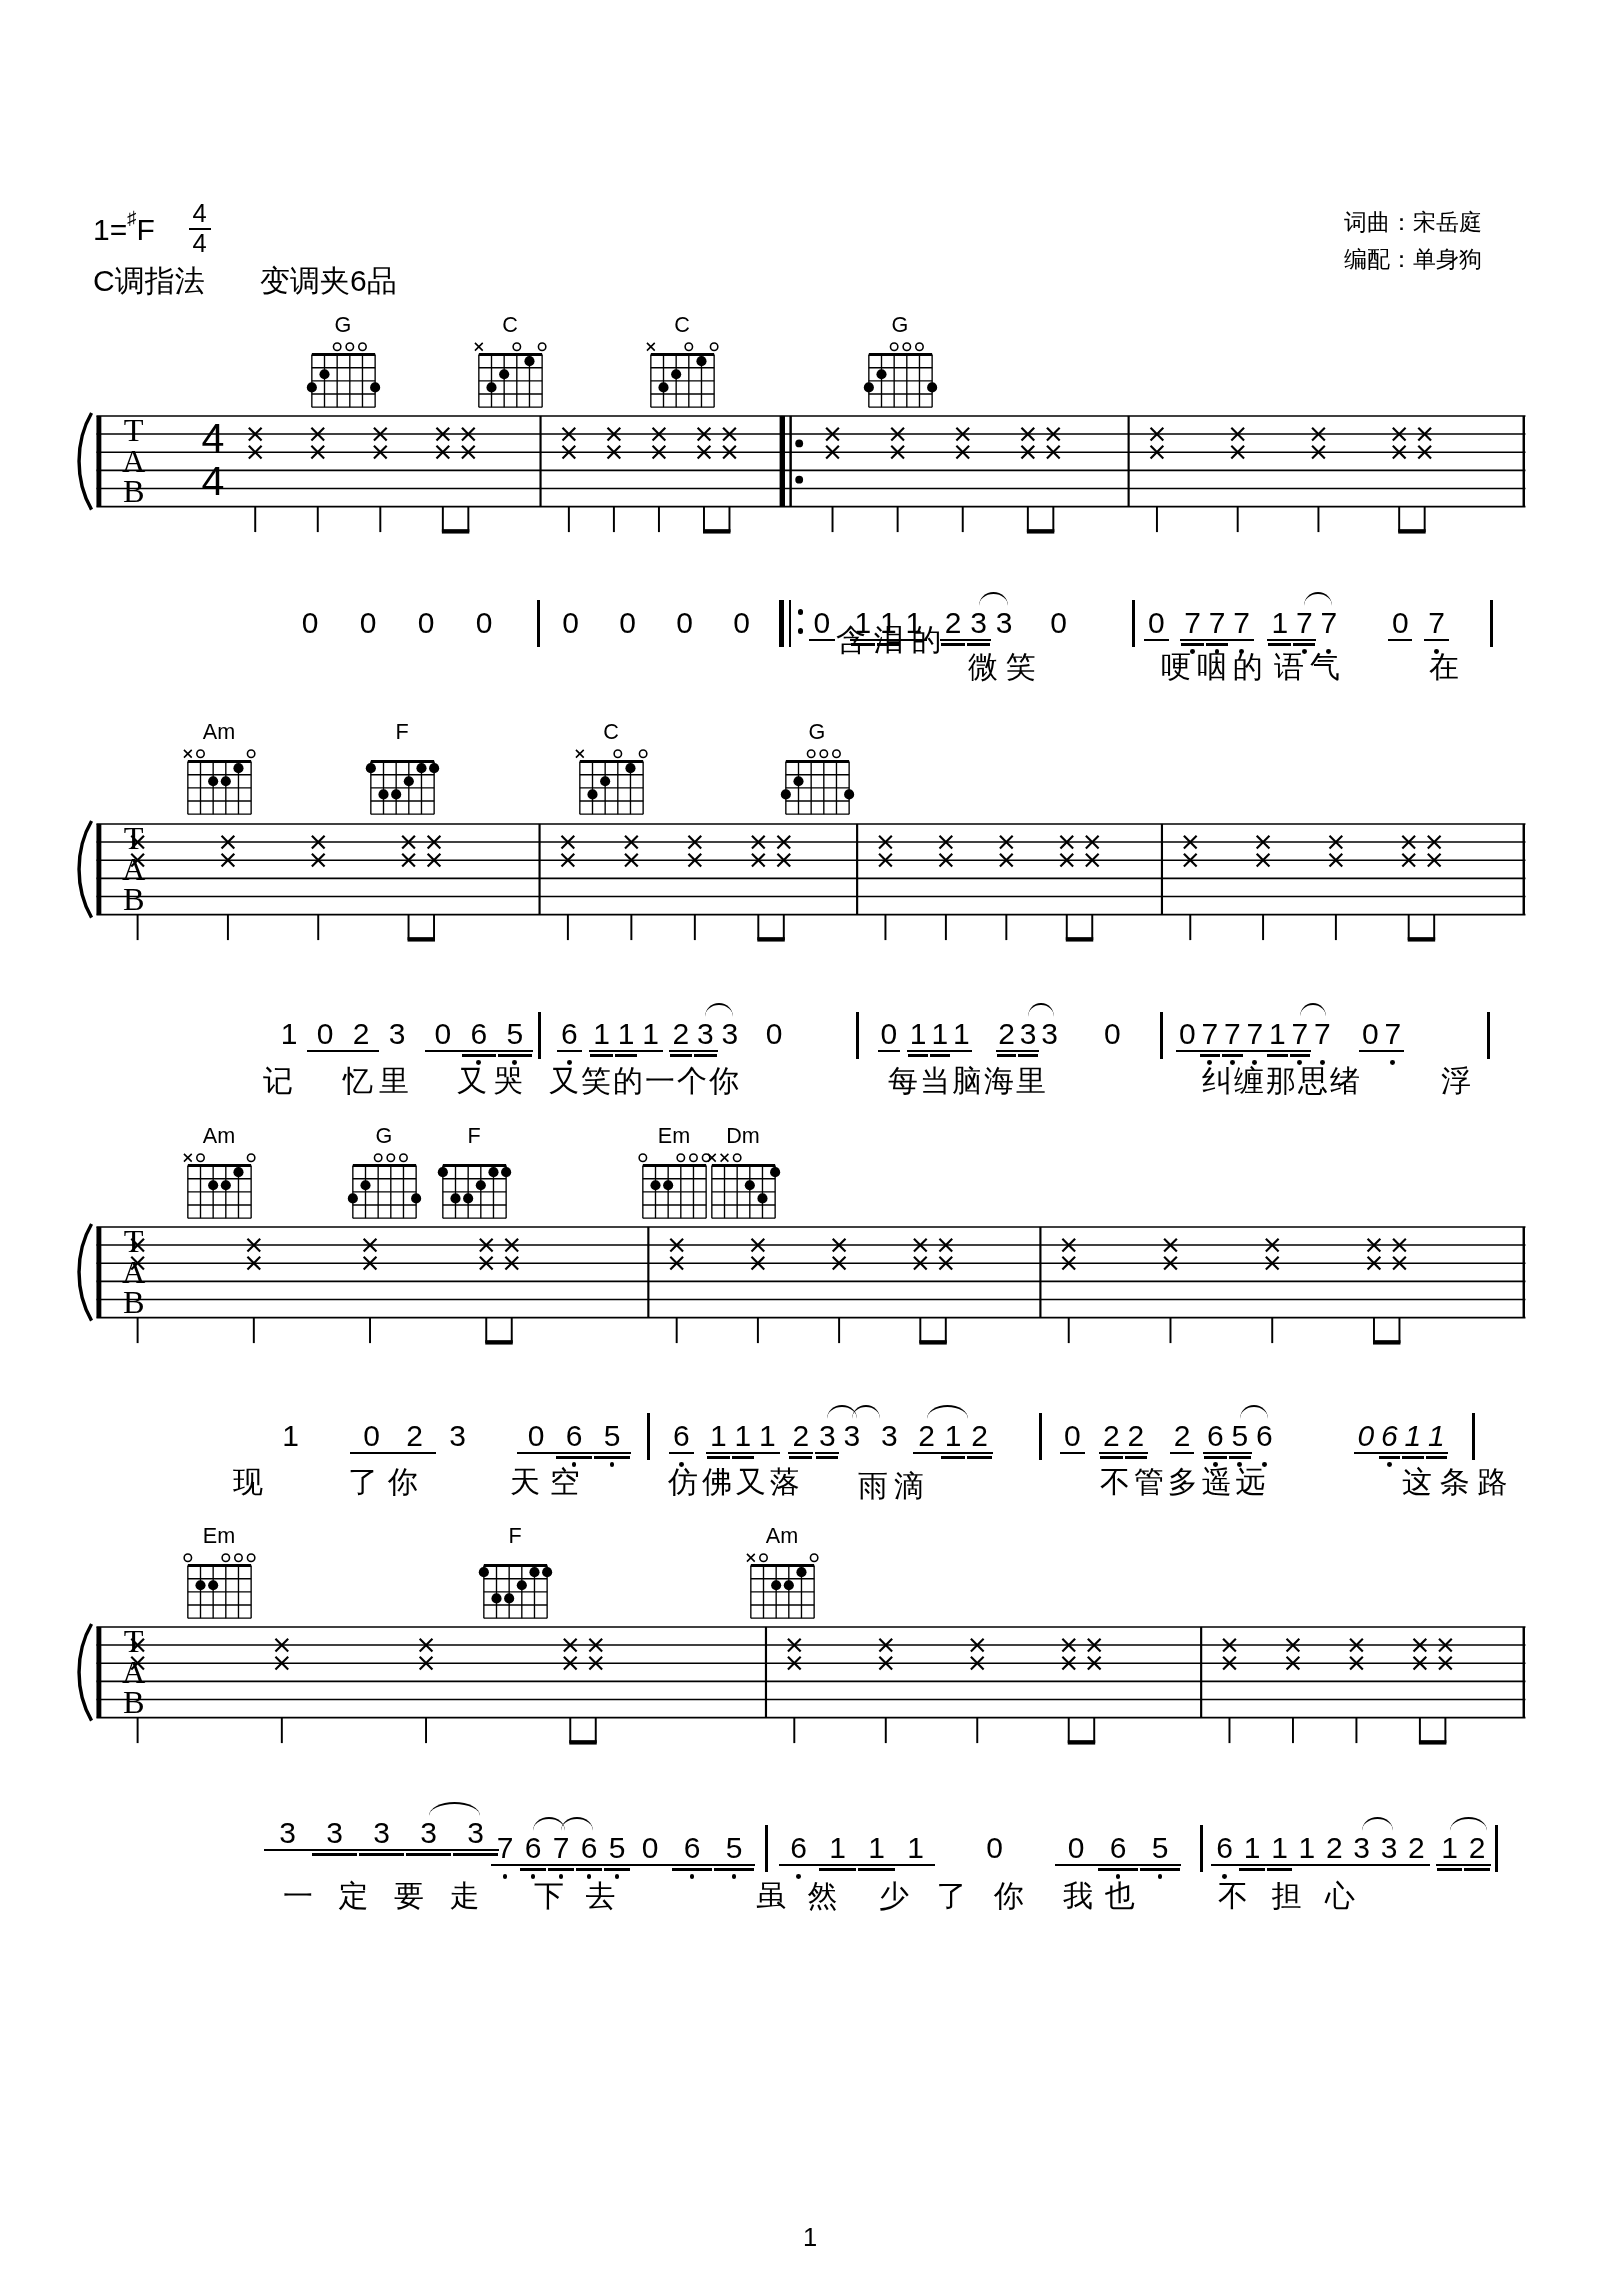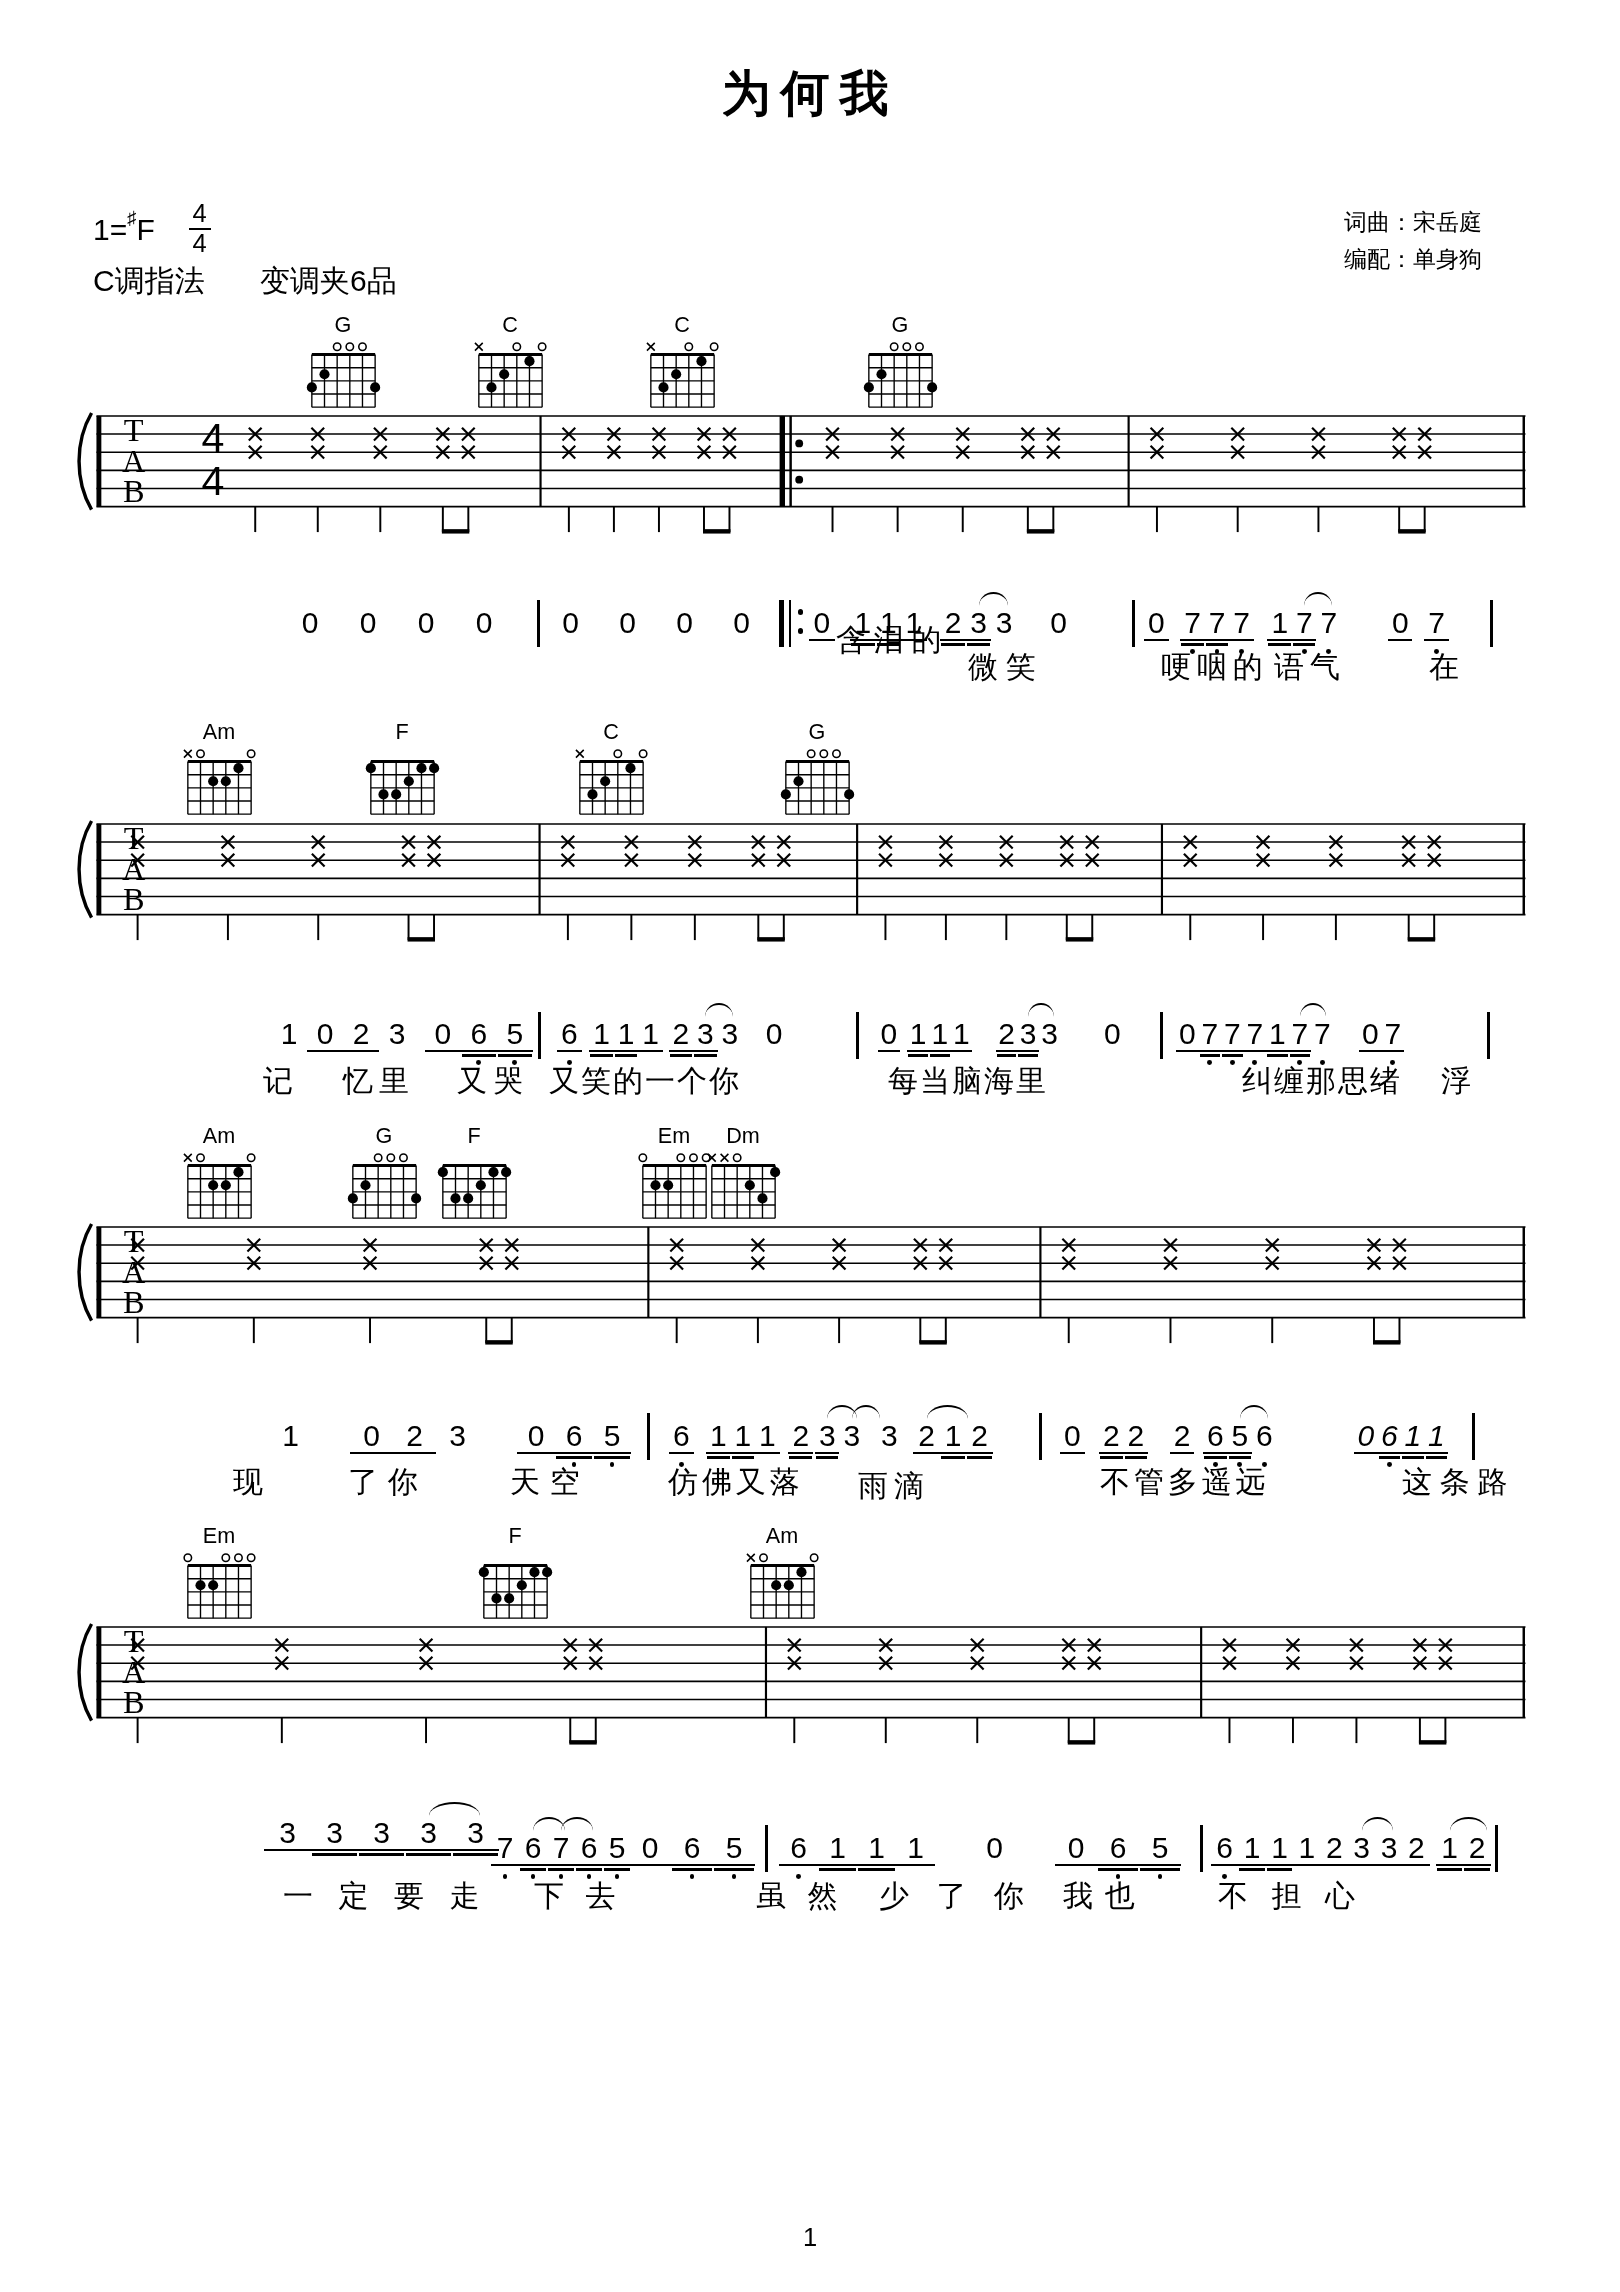--- a/index.html
+++ b/index.html
@@ -33,21 +33,20 @@
   .nrep i{position:absolute;display:block;}
   .rb1{left:0;top:0;width:5.4px;height:47px;background:#000;}
   .rb2{left:9.8px;top:0;width:2.5px;height:47px;background:#000;}
   .rd{left:18.6px;width:5.9px;height:5.9px;border-radius:50%;background:#000;}
   .lyric{position:absolute;font-size:30px;white-space:nowrap;}
 </style>
 </head>
 <body>
 
 <div class="page" id="page">
-  <div class="abs title">为何我</div>
 
   <div class="abs keyrow">
     <span>1=</span><sup>♯</sup><span>F</span>
     <span class="frac">
       <b class="num">4</b>
       <b class="den">4</b>
     </span>
   </div>
 
   <div class="abs fingering">
@@ -484,21 +483,21 @@
     <div class="nbar" style="left: 856px; top: 1012px;"></div>
     <div class="mseg" style="left: 878px; top: 1017px;"><span class="tok u1" style="width: 21.6px;">0</span><span class="tok u2" style="width: 21.6px; margin-left: 7.8px;">1</span><span class="tok u2" style="width: 21.6px;">1</span><span class="tok u1" style="width: 21.6px;">1</span><span class="tok u2" style="width: 21.6px; margin-left: 23.5px;">2</span><span class="tok u2" style="width: 21.6px;">3<b class="arc" style="width: 25.5px;"></b></span><span class="tok" style="width: 21.6px;">3</span><span class="tok" style="width: 21.6px; margin-left: 41px;">0</span></div>
     <div class="nbar" style="left: 1160px; top: 1012px;"></div>
     <div class="mseg" style="left: 1176px; top: 1017px;"><span class="tok u1" style="width: 22.5px;">0</span><span class="tok u2 ld" style="width: 22.5px;">7</span><span class="tok u2 ld" style="width: 22.5px;">7</span><span class="tok u1 ld" style="width: 22.5px;">7</span><span class="tok u2" style="width: 22.5px;">1</span><span class="tok u2 ld" style="width: 22.5px;">7<b class="arc" style="width: 26.5px;"></b></span><span class="tok ld" style="width: 22.5px;">7</span><span class="tok u1" style="width: 22.5px; margin-left: 25.5px;">0</span><span class="tok u1 ld" style="width: 22.5px;">7</span></div>
     <div class="nbar" style="left: 1487px; top: 1012px;"></div>
     <div class="lyric" style="left: 263px; top: 1061px; letter-spacing: 3.9px;">记</div>
     <div class="lyric" style="left: 343px; top: 1061px; letter-spacing: 5.9px;">忆里</div>
     <div class="lyric" style="left: 457px; top: 1061px; letter-spacing: 5.9px;">又哭</div>
     <div class="lyric" style="left: 549px; top: 1061px; letter-spacing: 2px;">又笑的一个你</div>
     <div class="lyric" style="left: 888px; top: 1061px; letter-spacing: 2px;">每当脑海里</div>
-    <div class="lyric" style="left: 1202px; top: 1061px; letter-spacing: 2px; margin-left: 40px;">纠缠那思绪</div>
+    <div class="lyric" style="left: 1202px; top: 1061px; letter-spacing: 2px;">纠缠那思绪</div>
     <div class="lyric" style="left: 1441px; top: 1061px; letter-spacing: 3.9px;">浮</div>
     <div class="chord" style="left: 181px; top: 1125px;"><div class="cname">Am</div><svg width="76" height="74" viewBox="0 0 78 76">
         <path d="M3 5 l8 8 M11 5 l-8 8" stroke="#000" stroke-width="1.6" fill="none"></path>
         <circle cx="20" cy="9" r="3.8" fill="none" stroke="#000" stroke-width="1.6"></circle>
         <circle cx="72" cy="9" r="3.8" fill="none" stroke="#000" stroke-width="1.6"></circle>
         <line x1="7" y1="17" x2="72" y2="17" stroke="#000" stroke-width="3"></line>
         <line x1="7" y1="30.5" x2="72" y2="30.5" stroke="#000" stroke-width="1.4"></line>
         <line x1="7" y1="44" x2="72" y2="44" stroke="#000" stroke-width="1.4"></line>
         <line x1="7" y1="57.5" x2="72" y2="57.5" stroke="#000" stroke-width="1.4"></line>
         <line x1="7" y1="71" x2="72" y2="71" stroke="#000" stroke-width="1.4"></line>

